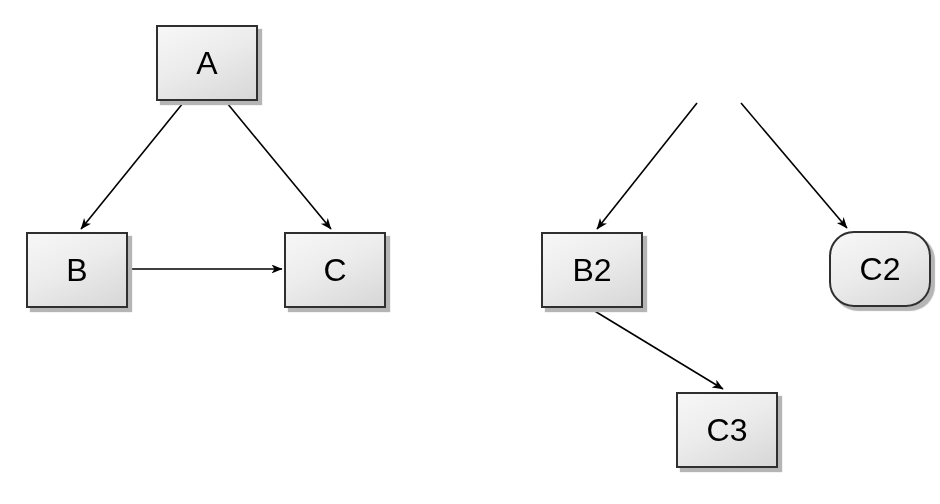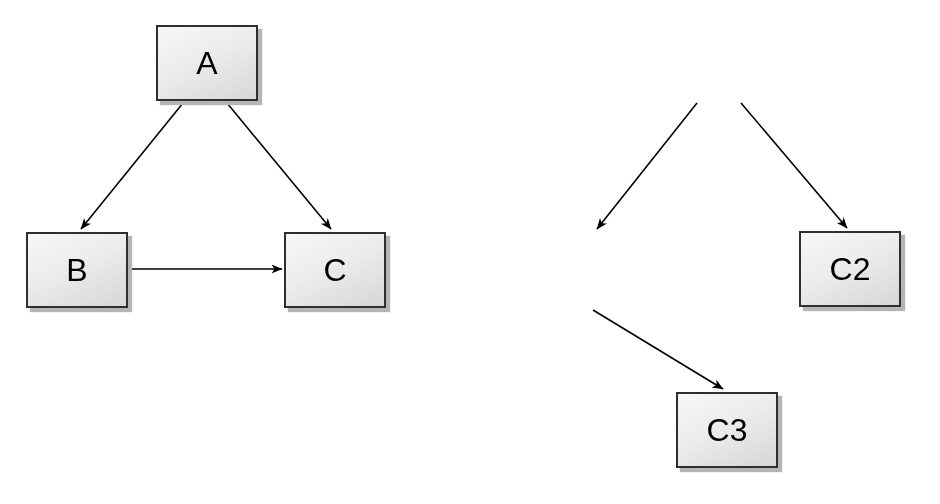--- a/index.html
+++ b/index.html
@@ -39,21 +39,21 @@
     font-size: 32px;
     line-height: 1;
     color: #000000;
     user-select: none;
   }
   .node-a  { left: 156px; top: 25px;  }
   .node-b  { left: 26px;  top: 232px; }
   .node-c  { left: 284px; top: 232px; }
   .node-a2 { left: 668px; top: 25px;  }
   .node-b2 { left: 541px; top: 232px; }
-  .node-c2 { left: 799px; top: 231px; }
+  .node-c2 { left: 829px; top: 231px; border-radius: 25px; }
   .node-c3 { left: 676px; top: 392px; text-align: center; }
   .edge {
     stroke: #000000;
     stroke-width: 1.6;
     fill: none;
   }
 </style>
 </head>
 <body>
 
@@ -78,20 +78,23 @@
   <div class="node node-a">
     <span class="node-label">A</span>
   </div>
   <div class="node node-b">
     <span class="node-label">B</span>
   </div>
   <div class="node node-c">
     <span class="node-label">C</span>
   </div>
 
+  <div class="node node-b2">
+    <span class="node-label">B2</span>
+  </div>
   <div class="node node-c2">
     <span class="node-label">C2</span>
   </div>
   <div class="node node-c3">
     <span class="node-label">C3</span>
   </div>
 
 </div>
 
 </body></html>

